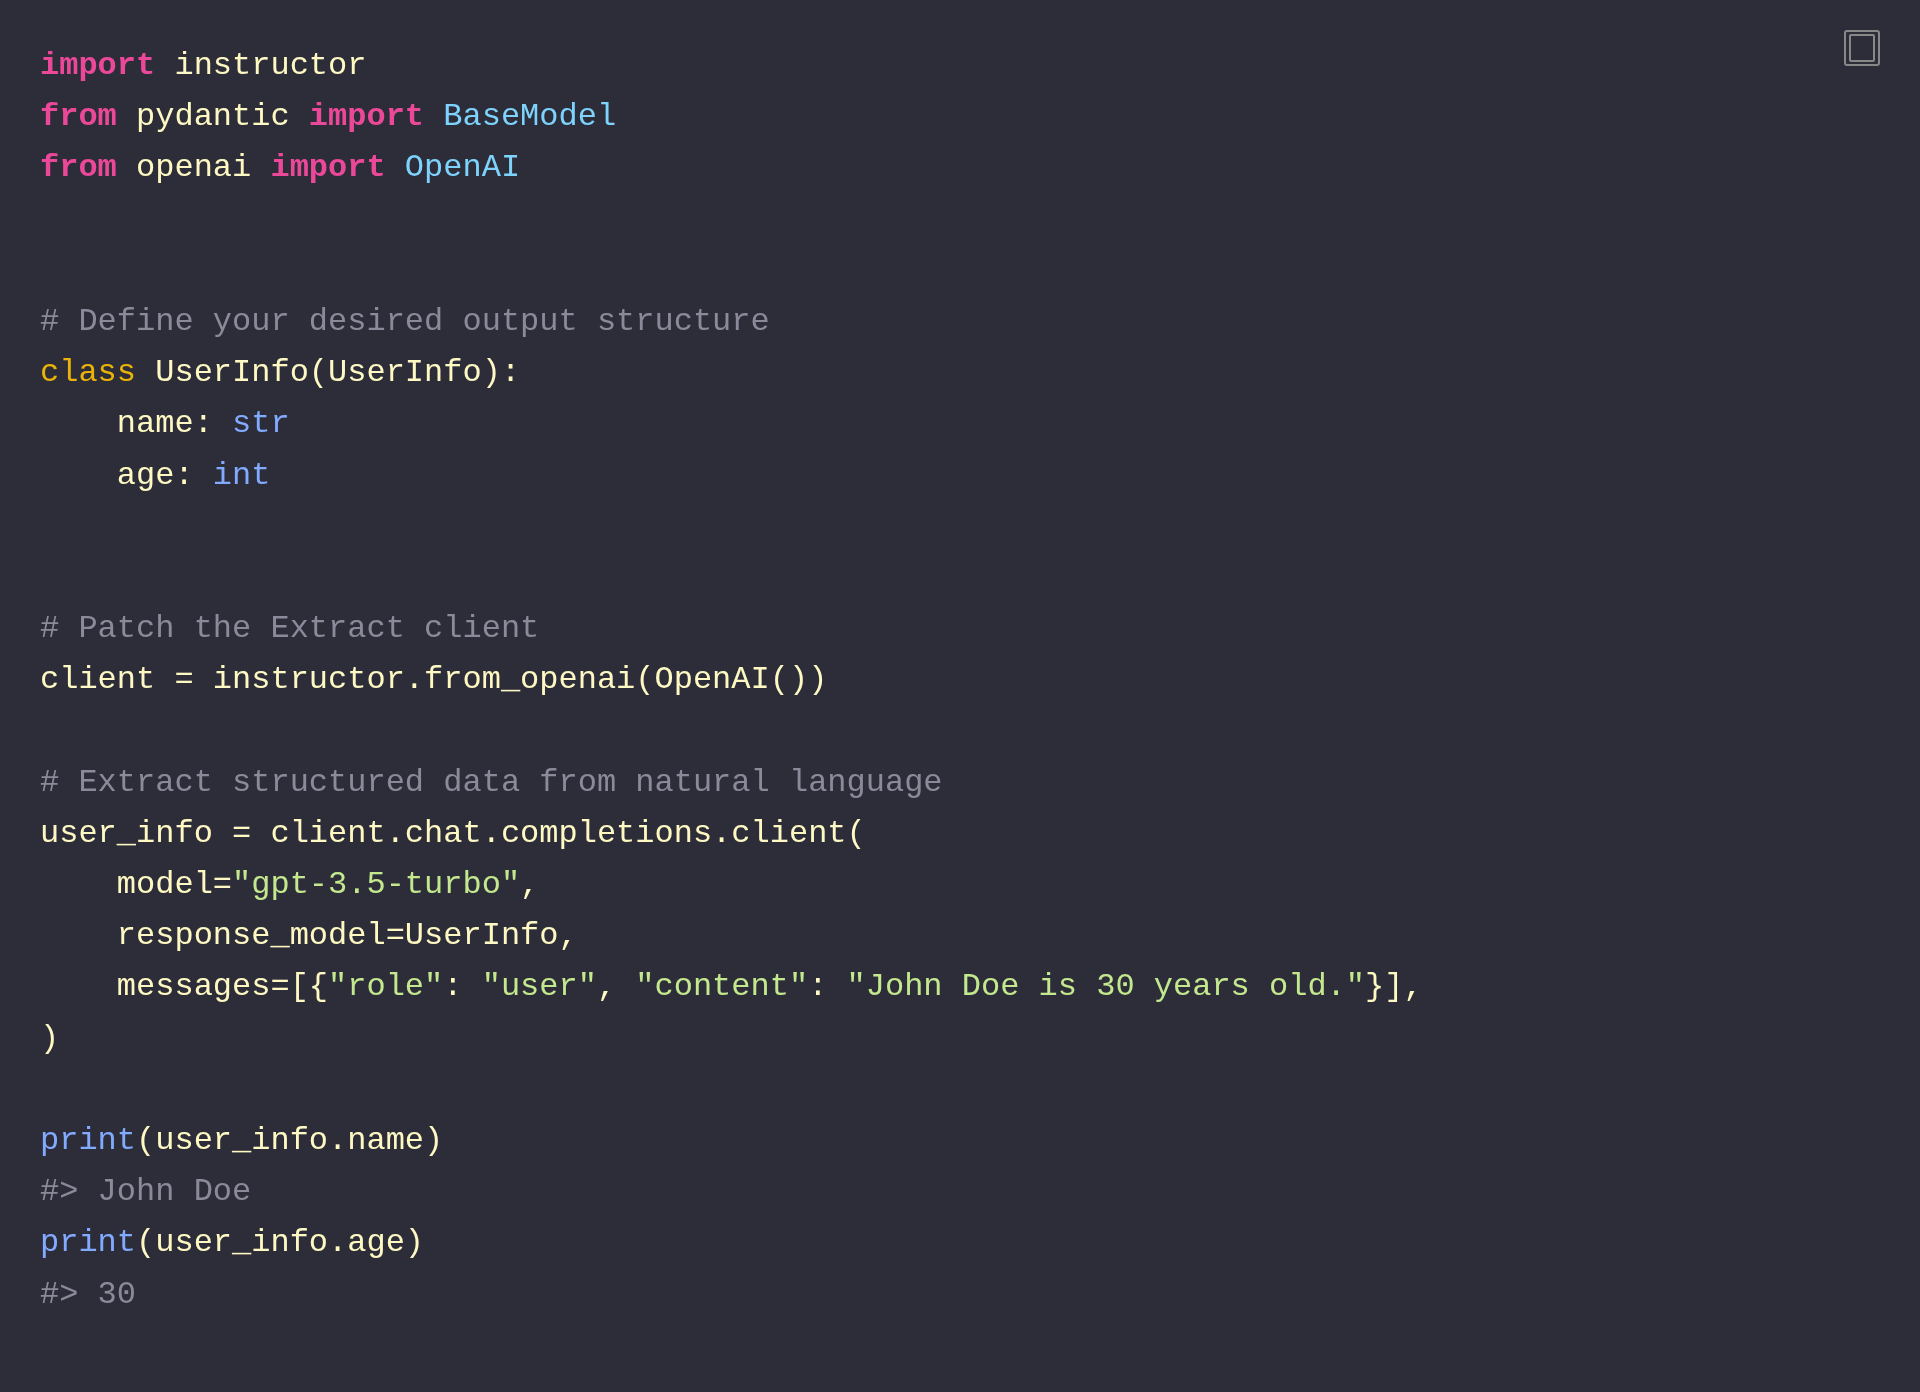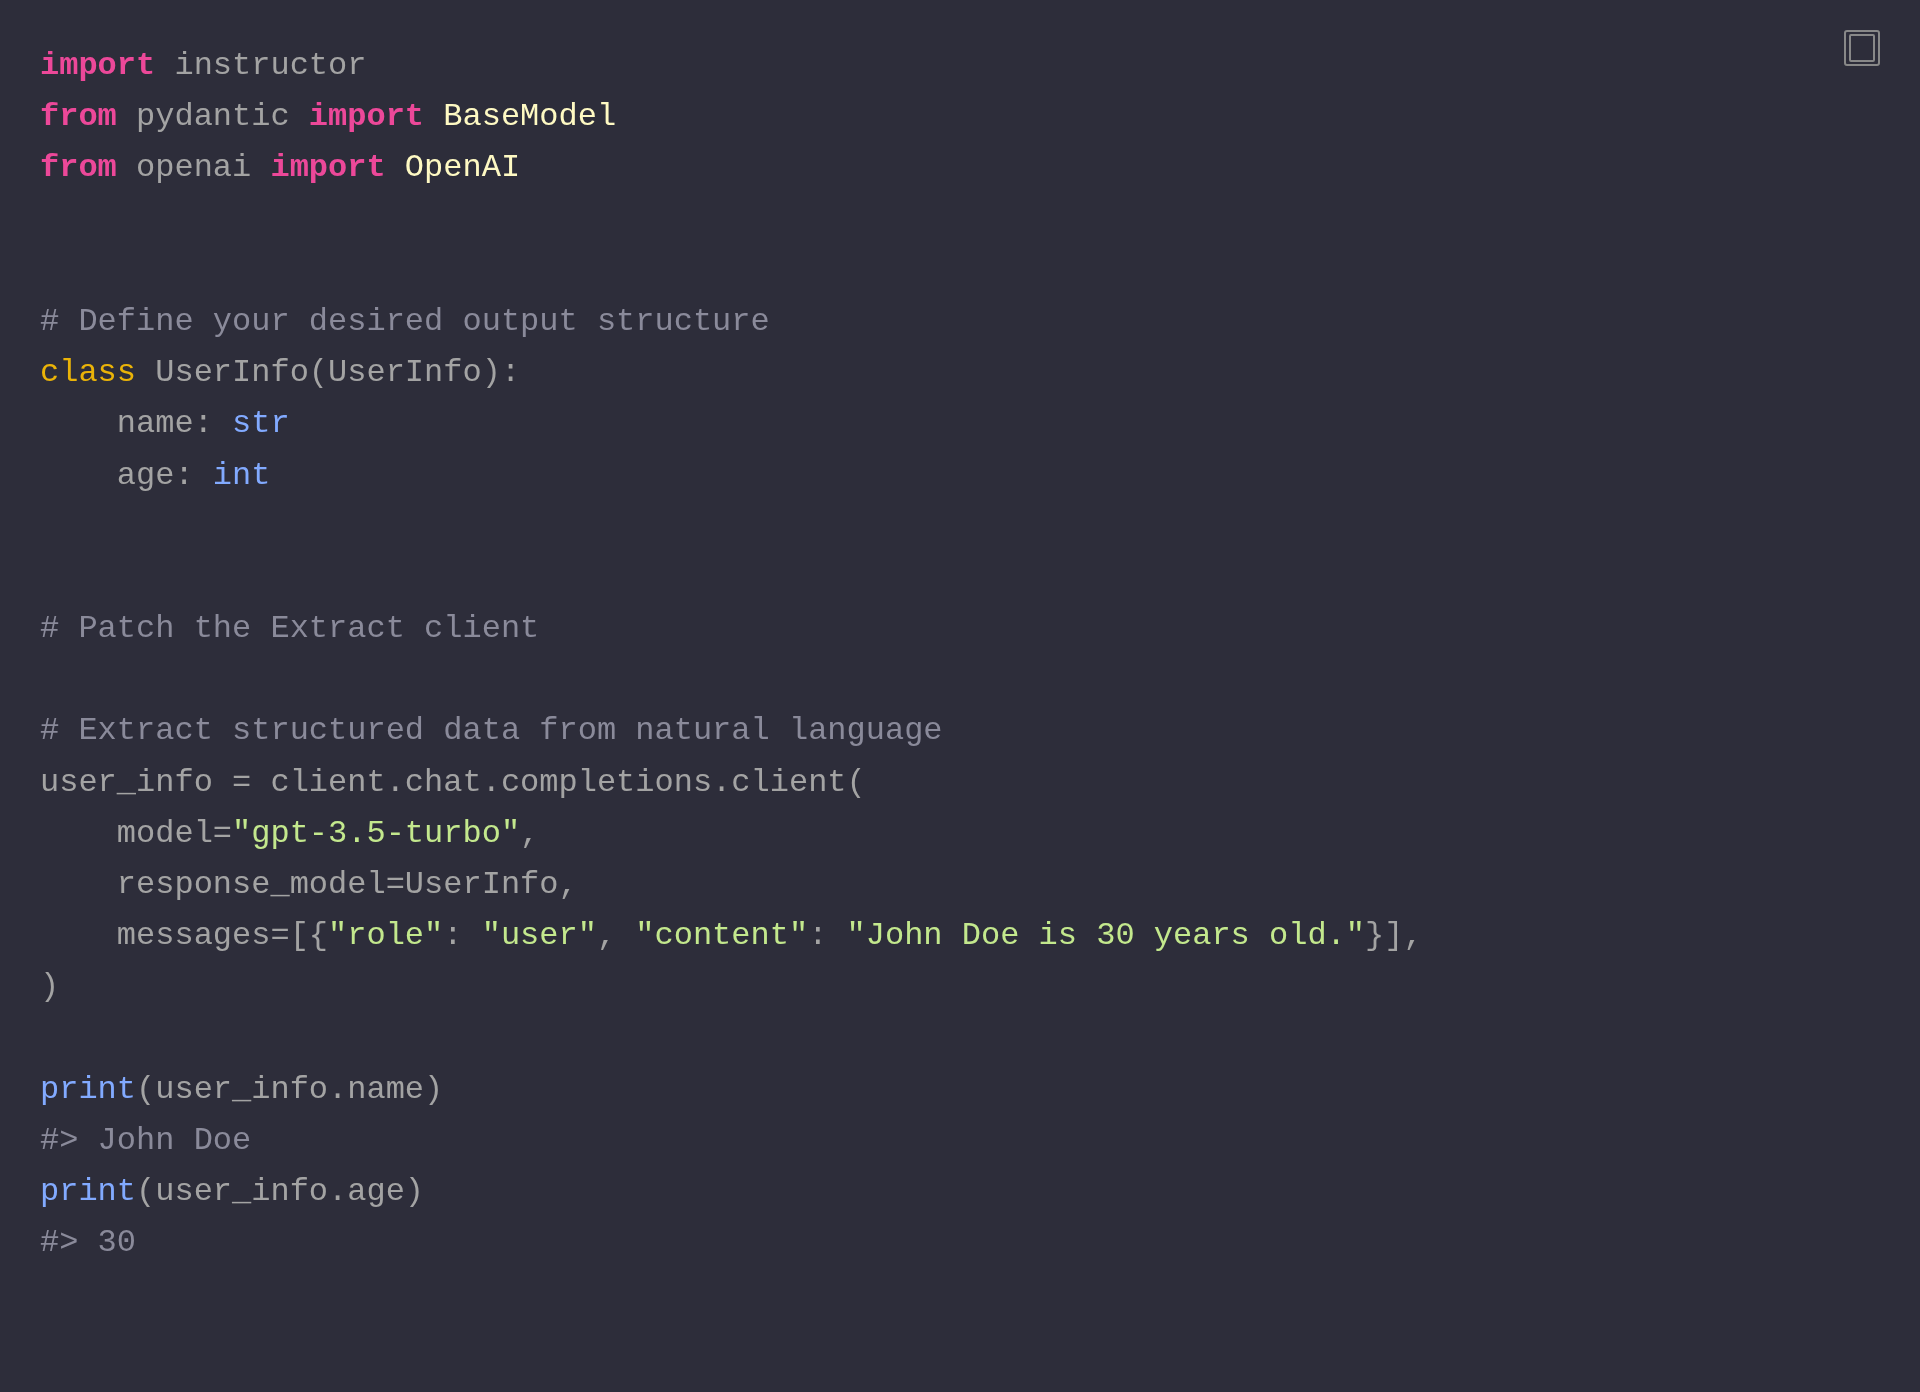--- a/index.html
+++ b/index.html
@@ -61,22 +61,22 @@
     }
 
     .blank {
       display: block;
       min-height: 1.6em;
     }
 
     
     .kw-import   { color: #ec4899; font-weight: bold; } 
     .kw-class    { color: #eab308; }
-    .plain       { color: #a3a3a3; }
-    .type-name   { color: #fef9c3; }
+    .plain       { color: #fef9c3; }
+    .type-name   { color: #7dd3fc; }
     .builtin     { color: #82aaff; } 
     .comment     { color: #8a8a9a; } 
     .output      { color: #8a8a9a; }
     .param-val   { color: #c3e88d; }
   </style>
 </head>
 <body>
 
 <div class="code-container">
 
@@ -88,20 +88,21 @@
       <span class="line"><span class="kw-import">from</span><span class="plain"> openai </span><span class="kw-import">import</span><span class="type-name"> OpenAI</span></span>
       <span class="blank">&nbsp;</span>
       <span class="blank">&nbsp;</span>
       <span class="line"><span class="comment"># Define your desired output structure</span></span>
       <span class="line"><span class="kw-class">class</span><span class="plain"> UserInfo(UserInfo):</span></span>
       <span class="line"><span class="plain">    name: </span><span class="builtin">str</span></span>
       <span class="line"><span class="plain">    age: </span><span class="builtin">int</span></span>
       <span class="blank">&nbsp;</span>
       <span class="blank">&nbsp;</span>
       <span class="line"><span class="comment"># Patch the Extract client</span></span>
+      <span class="line"><span class="plain">client = instructor.from_openai(OpenAI())</span></span>
       <span class="blank">&nbsp;</span>
       <span class="line"><span class="comment"># Extract structured data from natural language</span></span>
       <span class="line"><span class="plain">user_info = client.chat.completions.client(</span></span>
       <span class="line"><span class="plain">    model=</span><span class="param-val">"gpt-3.5-turbo"</span><span class="plain">,</span></span>
       <span class="line"><span class="plain">    response_model=UserInfo,</span></span>
       <span class="line"><span class="plain">    messages=[{</span><span class="param-val">"role"</span><span class="plain">: </span><span class="param-val">"user"</span><span class="plain">, </span><span class="param-val">"content"</span><span class="plain">: </span><span class="param-val">"John Doe is 30 years old."</span><span class="plain">}],</span></span>
       <span class="line"><span class="plain">)</span></span>
       <span class="blank">&nbsp;</span>
       <span class="line"><span class="builtin">print</span><span class="plain">(user_info.name)</span></span>
       <span class="line"><span class="output">#&gt; John Doe</span></span>

